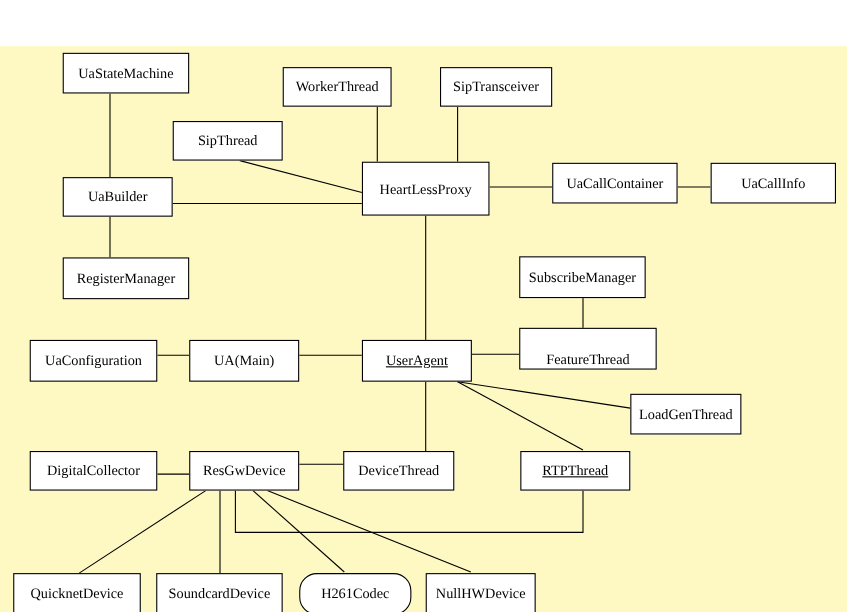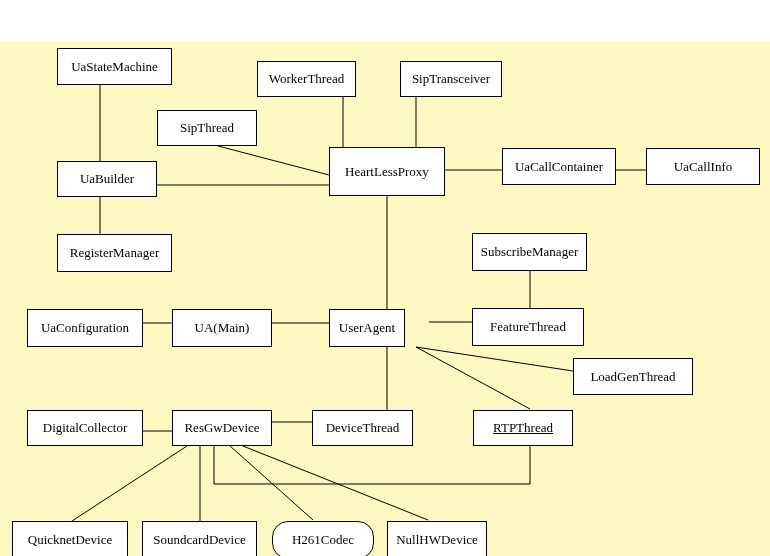--- a/index.html
+++ b/index.html
@@ -99,27 +99,27 @@
       </div>
       <div class="node" style="left: 472px; top: 191px; width: 115px; height: 38px; border-color: rgb(0, 0, 0); color: rgb(0, 0, 0);">
         <span>SubscribeManager</span>
       </div>
       <div class="node" style="left: 27px; top: 267px; width: 116px; height: 38px; border-color: rgb(0, 0, 0); color: rgb(0, 0, 0);">
         <span>UaConfiguration</span>
       </div>
       <div class="node" style="left: 172px; top: 267px; width: 100px; height: 38px; border-color: rgb(0, 0, 0); color: rgb(0, 0, 0);">
         <span>UA(Main)</span>
       </div>
-      <div class="node" style="left: 329px; top: 267px; width: 76px; height: 38px; border-color: rgb(0, 0, 0); color: rgb(0, 0, 0);">
+      <div class="node" style="left: 329px; top: 267px; width: 100px; height: 38px; border-color: rgb(0, 0, 0); color: rgb(0, 0, 0); text-decoration: underline;">
         <span>UserAgent</span>
       </div>
-      <div class="node" style="left: 472px; top: 266px; width: 112px; height: 38px; border-color: rgb(0, 0, 0); color: rgb(0, 0, 0);">
+      <div class="node" style="left: 472px; top: 256px; width: 125px; height: 38px; border-color: rgb(0, 0, 0); color: rgb(0, 0, 0); align-items: flex-end;">
         <span>FeatureThread</span>
       </div>
-      <div class="node" style="left: 573px; top: 316px; width: 120px; height: 37px; border-color: rgb(0, 0, 0); color: rgb(0, 0, 0);">
+      <div class="node" style="left: 573px; top: 316px; width: 101px; height: 37px; border-color: rgb(0, 0, 0); color: rgb(0, 0, 0);">
         <span>LoadGenThread</span>
       </div>
       <div class="node" style="left: 27px; top: 368px; width: 116px; height: 36px; border-color: rgb(0, 0, 0); color: rgb(0, 0, 0);">
         <span>DigitalCollector</span>
       </div>
       <div class="node" style="left: 172px; top: 368px; width: 100px; height: 36px; border-color: rgb(0, 0, 0); color: rgb(0, 0, 0);">
         <span>ResGwDevice</span>
       </div>
       <div class="node" style="left: 312px; top: 368px; width: 101px; height: 36px; border-color: rgb(0, 0, 0); color: rgb(0, 0, 0);">
         <span>DeviceThread</span>

